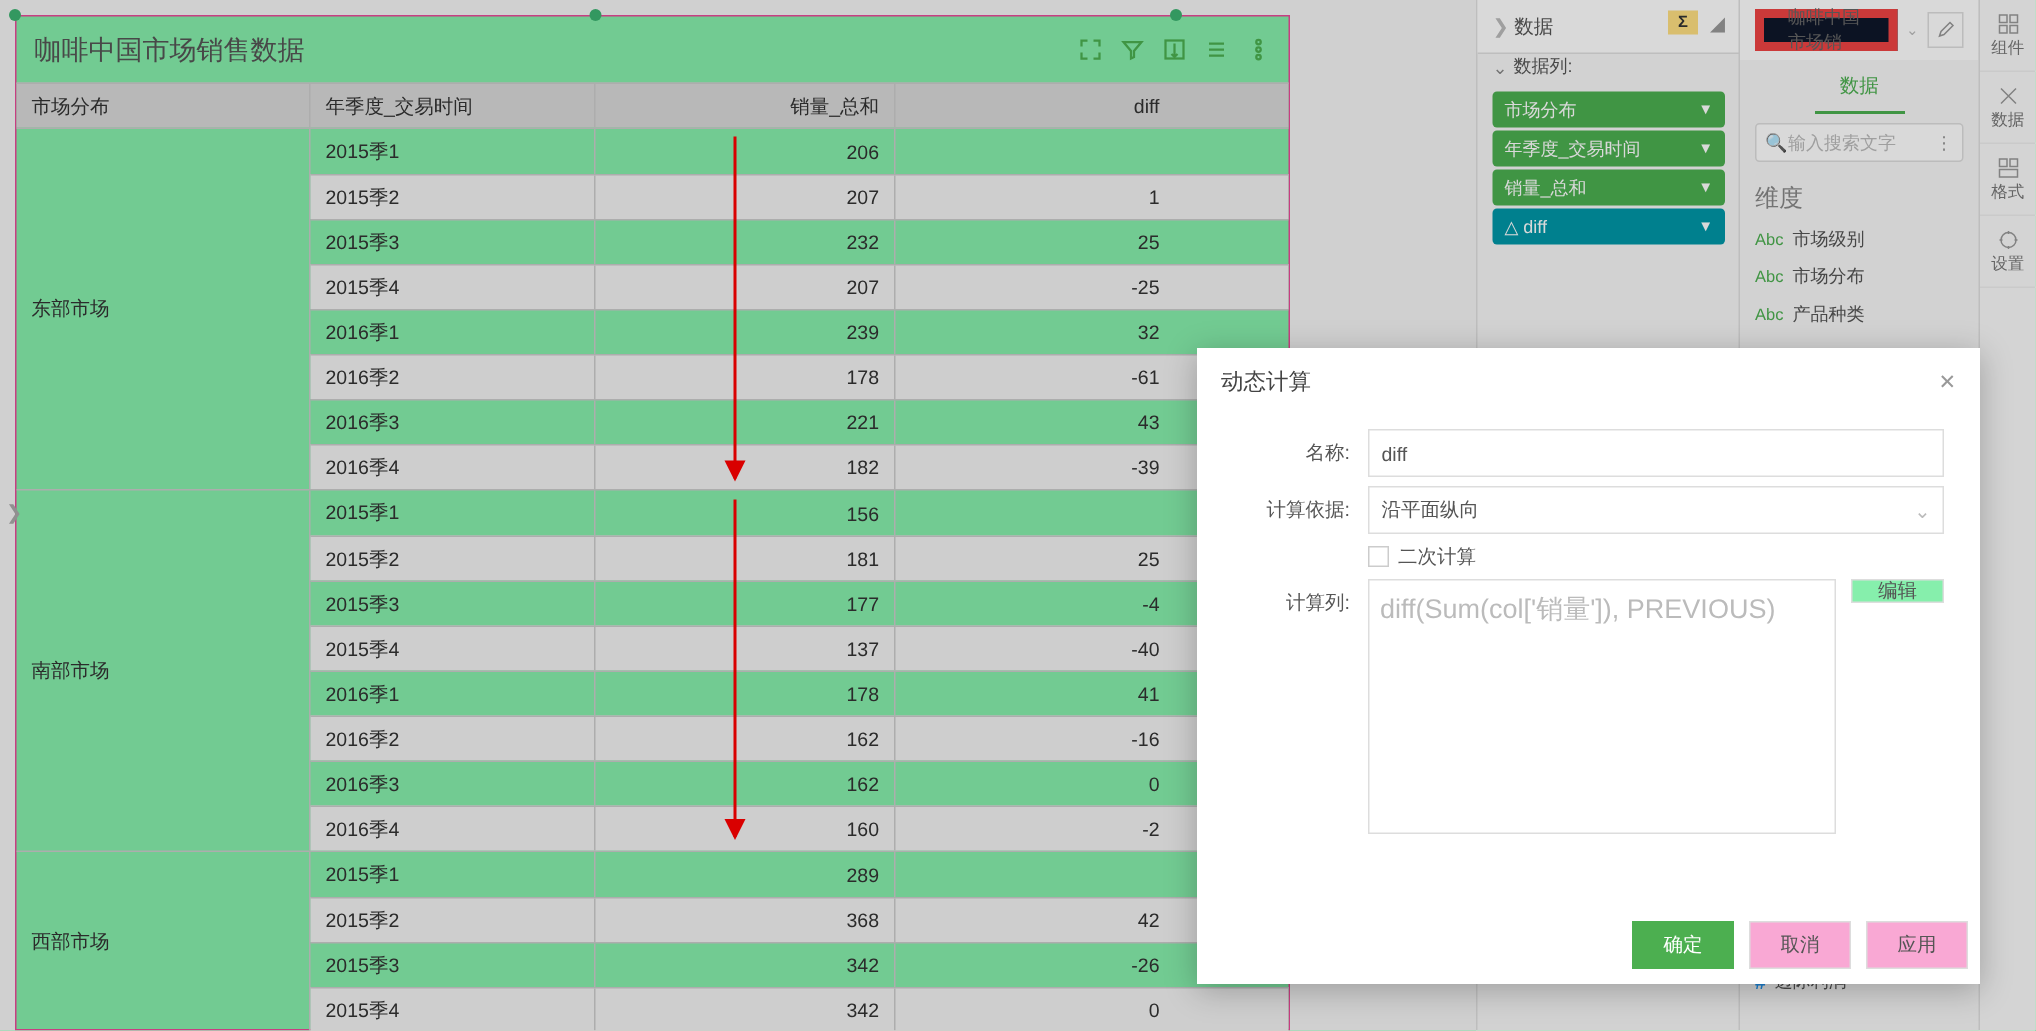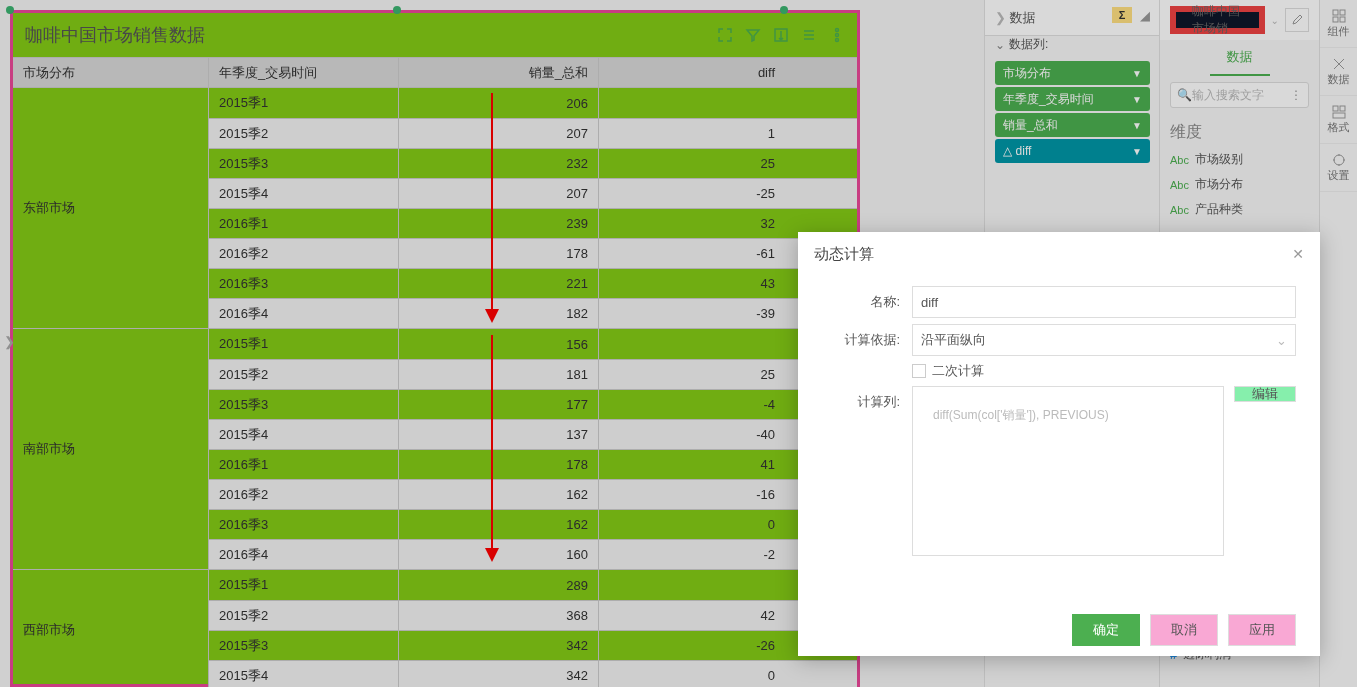--- a/index.html
+++ b/index.html
@@ -1,18 +1,18 @@
 <!DOCTYPE html>
 <html><head>
 <meta charset="utf-8">
 <style>
 *{box-sizing:border-box;margin:0;padding:0;font-family:-apple-system,"Microsoft YaHei",sans-serif}
 body{width:1357px;height:687px;background:#f5f5f5;position:relative;overflow:hidden;font-size:13px;color:#333}
 .overlay{position:absolute;inset:0;background:rgba(0,0,0,.15);z-index:5}
-.main-left{position:absolute;left:10px;top:10px;width:850px;height:677px;background:#84cc16;border:3px solid #ec4899;z-index:2}
+.main-left{position:absolute;left:10px;top:10px;width:850px;height:677px;background:#86efac;border:1px solid #ec4899;z-index:2}
 .sel-dot{position:absolute;width:8px;height:8px;border-radius:50%;background:#3cb371;z-index:3}
 .tbl-hdr{display:flex;align-items:center;justify-content:space-between;height:44px;padding:0 12px}
 .tbl-title{font-size:18px;color:#555}
 .tbl-tools{display:flex;gap:12px}
 .tool-ic{width:16px;height:16px;color:#4caf50;display:flex;align-items:center;justify-content:center;cursor:pointer}
 .tool-ic svg{width:16px;height:16px;stroke:currentColor;fill:none;stroke-width:1.5}
 .grid-row{display:flex;border-top:1px solid #ccc;height:30px;background:#fff}
 .grid-hd{background:#d9d9d9}
 .cell{padding:0 10px;display:flex;align-items:center;border-right:1px solid #ccc;overflow:hidden}
 .cell:last-child{border-right:none}
@@ -54,23 +54,23 @@
 .m-hdr{height:44px;display:flex;align-items:center;justify-content:space-between;padding:0 16px;font-size:15px;color:#444}
 .m-close{cursor:pointer;color:#999;font-size:14px}
 .m-body{padding:10px 24px}
 .m-row{display:flex;align-items:flex-start;margin-bottom:6px}
 .m-lbl{width:90px;text-align:right;padding-right:12px;padding-top:7px;color:#555;font-size:13px}
 .m-inp{flex:1;height:32px;border:1px solid #ddd;padding:0 8px;font-size:13px;color:#555}
 .m-sel{flex:1;height:32px;border:1px solid #ddd;display:flex;align-items:center;justify-content:space-between;padding:0 8px;color:#555}
 .m-chk{display:flex;align-items:center;gap:6px;color:#555}
 .chkbox{width:14px;height:14px;border:1px solid #ccc}
 .m-ta{flex:1;display:flex;gap:10px}
-.m-ta-box{flex:1;height:170px;border:1px solid #ddd;padding:20px;color:#bbb;font-size:12px}
+.m-ta-box{flex:1;height:170px;border:1px solid #ddd;padding:7px;color:#bbb;font-size:18px}
 .m-edit-btn{width:62px;height:16px;border:1px solid #ddd;background:#86efac;display:flex;align-items:center;justify-content:center;color:#555;cursor:pointer}
-.m-ftr{position:absolute;bottom:0;right:0;left:0;height:52px;display:flex;align-items:center;justify-content:flex-end;gap:10px;padding:0 24px}
+.m-ftr{position:absolute;bottom:0;right:0;left:0;height:52px;display:flex;align-items:center;justify-content:flex-end;gap:10px;padding:0 8px}
 .btn{height:32px;padding:0 20px;border:1px solid #ddd;background:#f9a8d4;display:flex;align-items:center;color:#555;cursor:pointer;font-size:13px}
 .btn-pri{background:#4caf50;color:#fff;border-color:#4caf50}
 .chev{padding:4px}
 </style>
 </head>
 <body>
 
 <div class="overlay"></div>
 
 <div class="sel-dot" style="left:6px;top:6px"></div>

